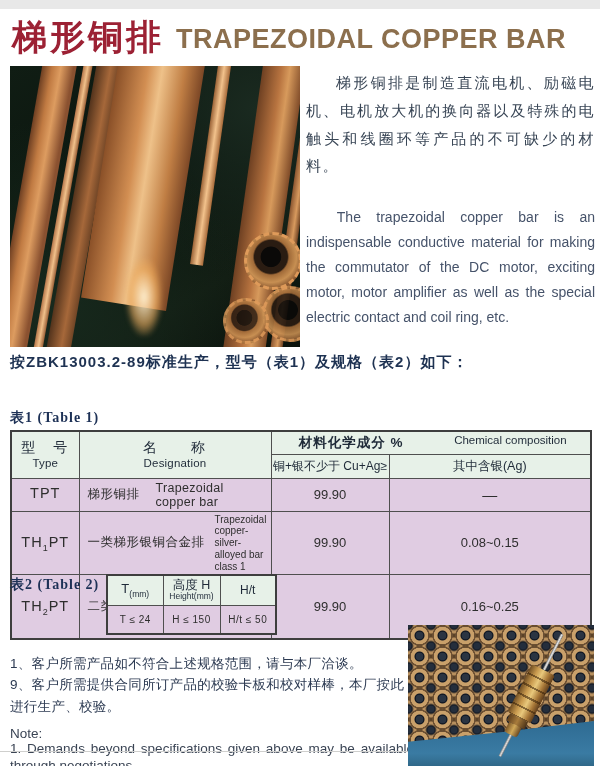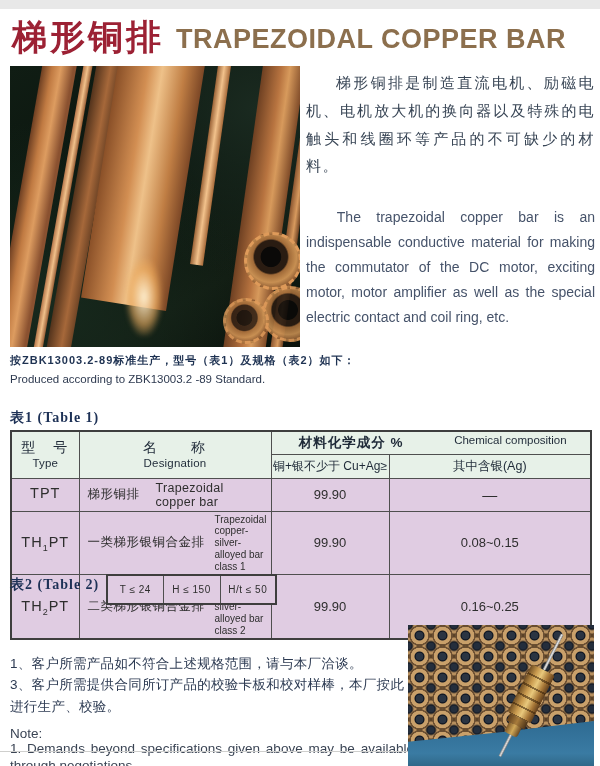--- a/index.html
+++ b/index.html
@@ -52,21 +52,21 @@
     font-size:15px; line-height:1.85; color:#394656; letter-spacing:1.5px;
     text-align:justify; text-indent:2em; font-weight:500;
   }
   .p-en {
     margin-top:25px; font-size:14px; line-height:1.78; color:#46536a;
     text-align:justify; text-indent:2.2em;
   }
 
   
   .standard { position:absolute; left:10px; top:344px; width:585px; }
-  .std-zh { font-size:11px; font-weight:bold; color:#1e3252; letter-spacing:1px; }
+  .std-zh { font-size:15px; font-weight:bold; color:#1e3252; letter-spacing:1px; }
   .std-en { font-size:11.5px; color:#2e3a50; line-height:1.35; margin-top:4px; }
 
   
   .t1-label { position:absolute; left:10px; top:400px; font-family:"Liberation Serif", serif; font-weight:bold; font-size:14px; color:#1d3156; letter-spacing:1px; }
   table { border-collapse:collapse; table-layout:fixed; }
   .t1 { position:absolute; left:10px; top:421px; width:580px; border:2px solid #3e3e3e; }
   .t1 th, .t1 td { border:1px solid #4f4f4f; }
   .t1 thead th { background:#e7f1e8; font-weight:normal; color:#1f2a38; }
   .t1 tbody td { background:#e0cce2; color:#2e2e2e; text-align:center; }
   .th-stack { line-height:1.25; text-align:center; }
@@ -164,21 +164,20 @@
     <div class="gear g3"></div>
   </div>
 
   <div class="intro">
     <p class="p-zh">梯形铜排是制造直流电机、励磁电机、电机放大机的换向器以及特殊的电触头和线圈环等产品的不可缺少的材料。</p>
     <p class="p-en">The trapezoidal copper bar is an indispensable conductive material for making the commutator of the DC motor, exciting motor, motor amplifier as well as the special electric contact and coil ring, etc.</p>
   </div>
 
   <div class="standard">
     <div class="std-zh">按ZBK13003.2-89标准生产，型号（表1）及规格（表2）如下：</div>
-    <div class="std-en">Produced according to ZBK13003.2 -89 Standard.</div>
   </div>
 
   <div class="t1-label">表1 (Table 1)</div>
   <table class="t1">
     <colgroup>
         <col style="width:68px">
         <col style="width:192px">
         <col style="width:118px">
         <col style="width:202px">
       </colgroup>
@@ -246,31 +245,39 @@
   </table>
 
   <div class="t2-label">表2 (Table 2)</div>
   <table class="t2">
     <colgroup>
         <col style="width:56px">
         <col style="width:57px">
         <col style="width:56px">
       </colgroup>
     <tbody>
+        <tr>
+      <th class="tmm"><span>T</span><sub>(mm)</sub></th>
+      <th class="hh">
+        <div class="hz">高度 H</div>
+        <div class="he">Height(mm)</div>
+      </th>
+      <th class="ht">H/t</th>
+    </tr>
     <tr>
       <td>T ≤ 24</td>
       <td>H ≤ 150</td>
       <td>H/t ≤ 50</td>
     </tr>
   </tbody>
     </table>
 
   <div class="notes">
     <div class="note-zh">1、客户所需产品如不符合上述规格范围，请与本厂洽谈。</div>
-    <div class="note-zh">3、客户所需提供合同所订产品的校验卡板和校对样棒，本厂按此进行生产、校验。</div>
+    <div class="note-zh">9、客户所需提供合同所订产品的校验卡板和校对样棒，本厂按此进行生产、校验。</div>
     <div class="note-label">Note:</div>
     <div class="note-en">1.   Demands beyond specifications given above may be available through negotiations.</div>
     <div class="note-en">2.   Calibrating template(s) as well as standard specimen(s) shall be provided by the customer for the conduct of production and verification.</div>
   </div>
 
   <div class="footer-rule"></div>
 
   <div class="photo-bottom">
     <div class="comm-grid"></div>
     <div class="blue-table"></div>

